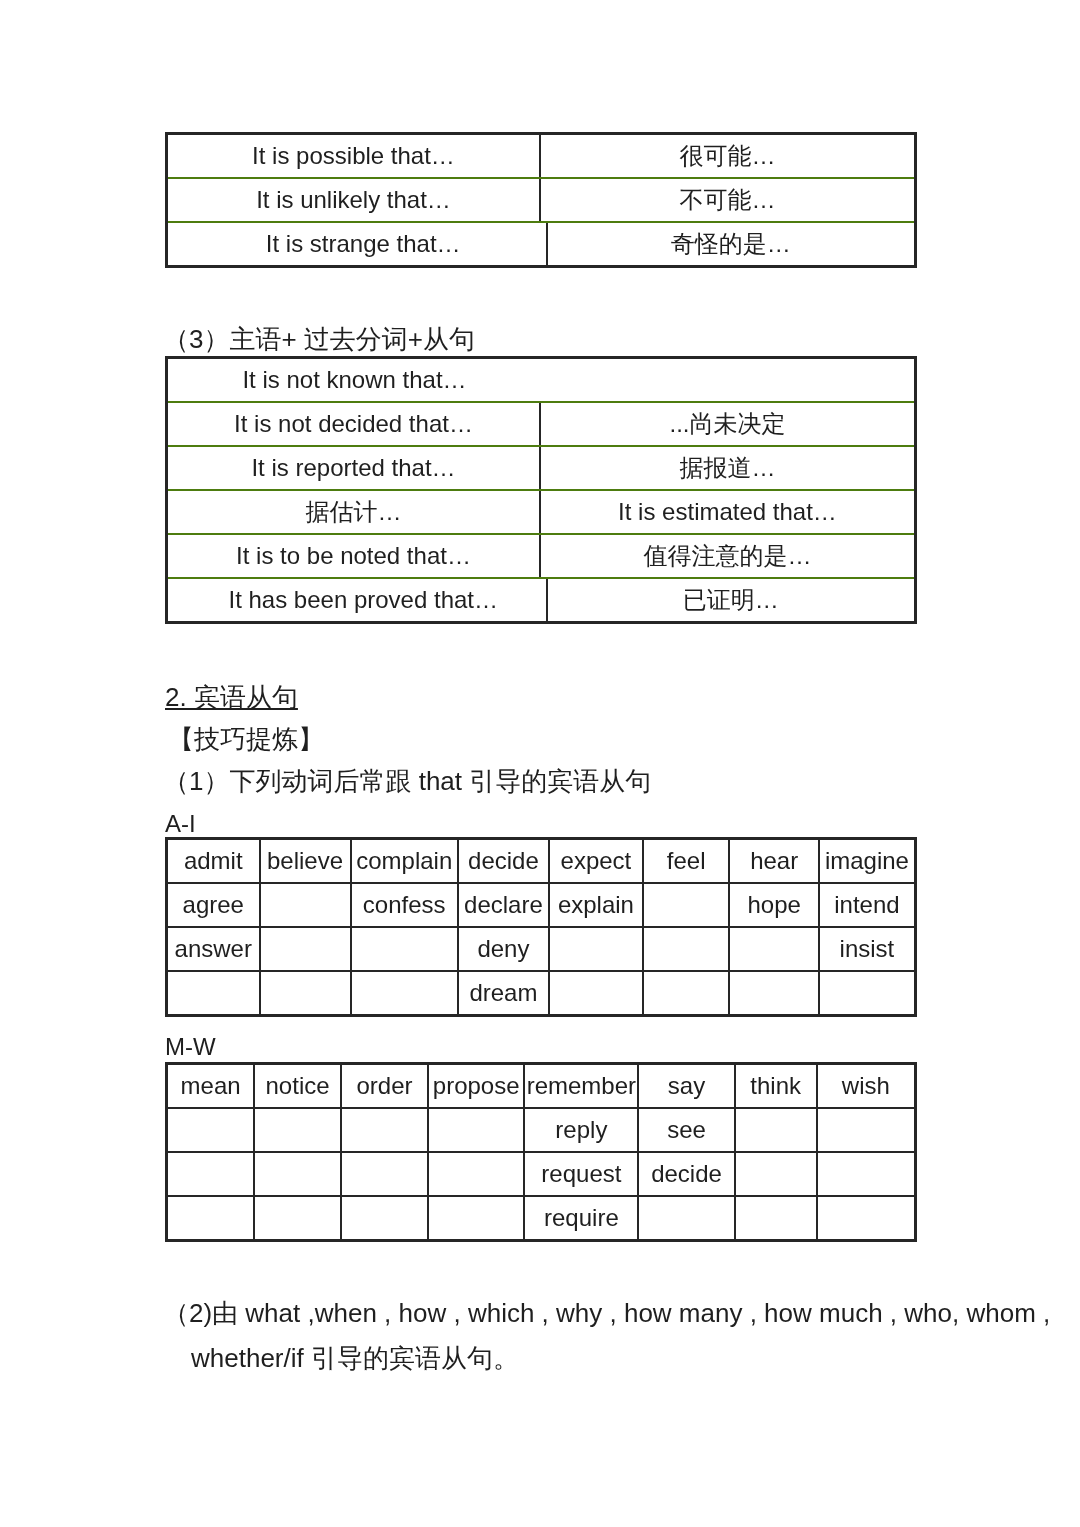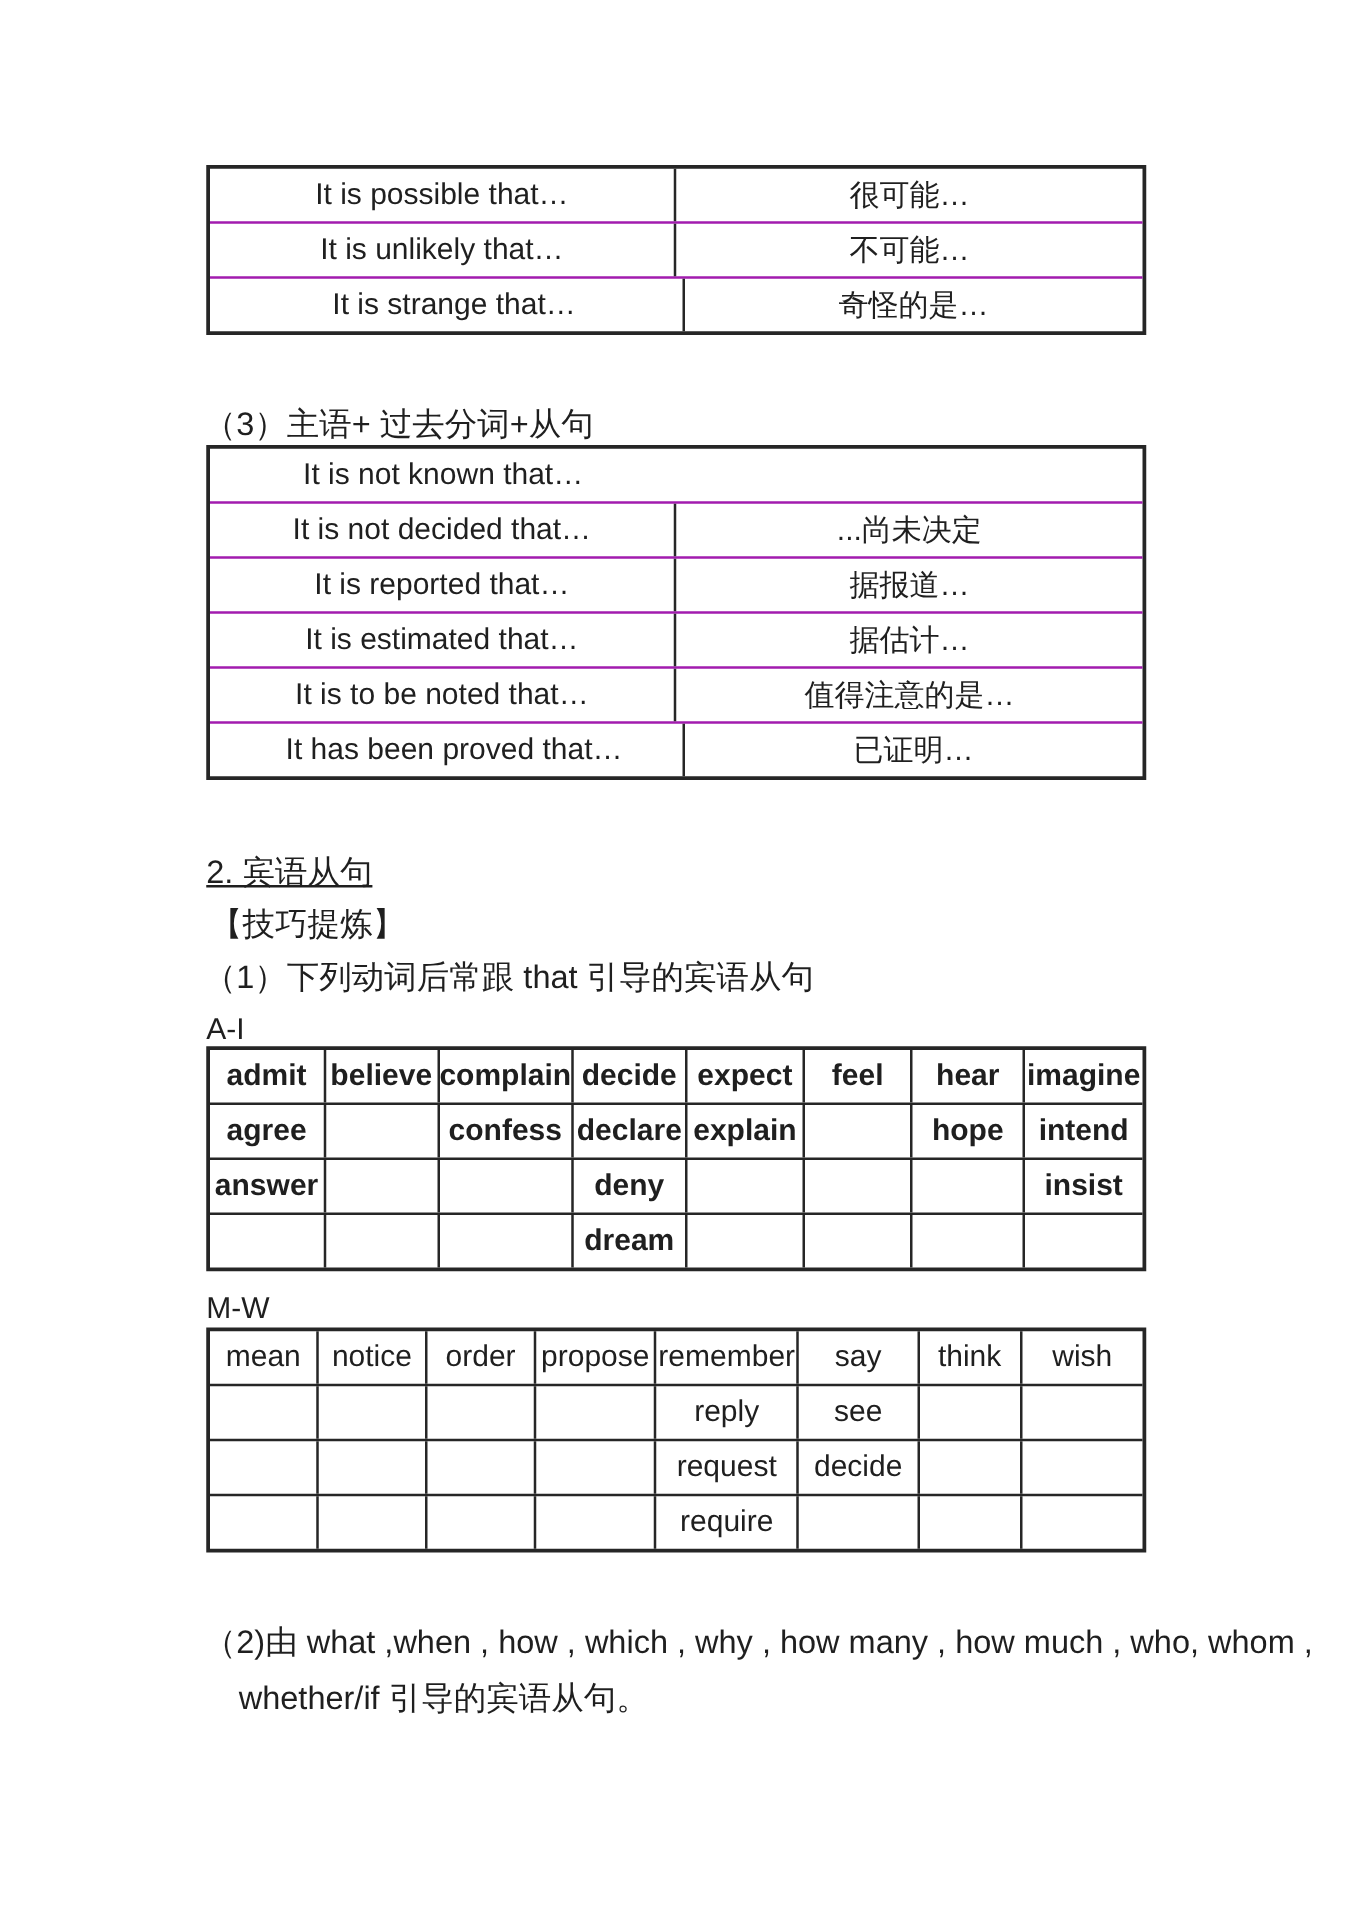--- a/index.html
+++ b/index.html
@@ -20,21 +20,21 @@
 
   
   .pair-table {
     width: 752px;
     border: 3px solid #262626;
     box-sizing: border-box;
   }
   .pair-row {
     display: grid;
     grid-template-columns: 50% 50%;
-    border-bottom: 2px solid #a21caf;
+    border-bottom: 2px solid #4d7c0f;
   }
   .pair-row:last-child { border-bottom: none; padding-left: 13px; }
   .pair-cell {
     display: flex;
     align-items: center;
     justify-content: center;
     height: 42px;
     font-size: 24px;
     border-right: 2px solid #262626;
     overflow: hidden;
@@ -46,21 +46,21 @@
   .verb-table {
     width: 752px;
     border: 3px solid #262626;
     box-sizing: border-box;
   }
   .verb-row {
     display: grid;
     border-bottom: 2px solid #262626;
   }
   .verb-row:last-child { border-bottom: none; }
-  .cols-ai { grid-template-columns: 12.4% 12.2% 14.4% 12.2% 12.6% 11.6% 12.0% 12.6%; font-weight: bold; }
+  .cols-ai { grid-template-columns: 12.4% 12.2% 14.4% 12.2% 12.6% 11.6% 12.0% 12.6%; }
   .cols-mw { grid-template-columns: 11.7% 11.6% 11.7% 12.9% 15.3% 12.9% 11.0% 12.9%; }
   .verb-cell {
     display: flex;
     align-items: center;
     justify-content: center;
     height: 42px;
     font-size: 24px;
     border-right: 2px solid #262626;
     overflow: hidden;
     white-space: nowrap;
@@ -100,22 +100,22 @@
     </div>
     <div class="pair-row">
       <div class="pair-cell">It is not decided that…</div>
       <div class="pair-cell">...尚未决定</div>
     </div>
     <div class="pair-row">
       <div class="pair-cell">It is reported that…</div>
       <div class="pair-cell">据报道…</div>
     </div>
     <div class="pair-row">
+      <div class="pair-cell">据估计…</div>
       <div class="pair-cell">It is estimated that…</div>
-      <div class="pair-cell">据估计…</div>
     </div>
     <div class="pair-row">
       <div class="pair-cell">It is to be noted that…</div>
       <div class="pair-cell">值得注意的是…</div>
     </div>
     <div class="pair-row">
       <div class="pair-cell">It has been proved that…</div>
       <div class="pair-cell">已证明…</div>
     </div>
   </div>

